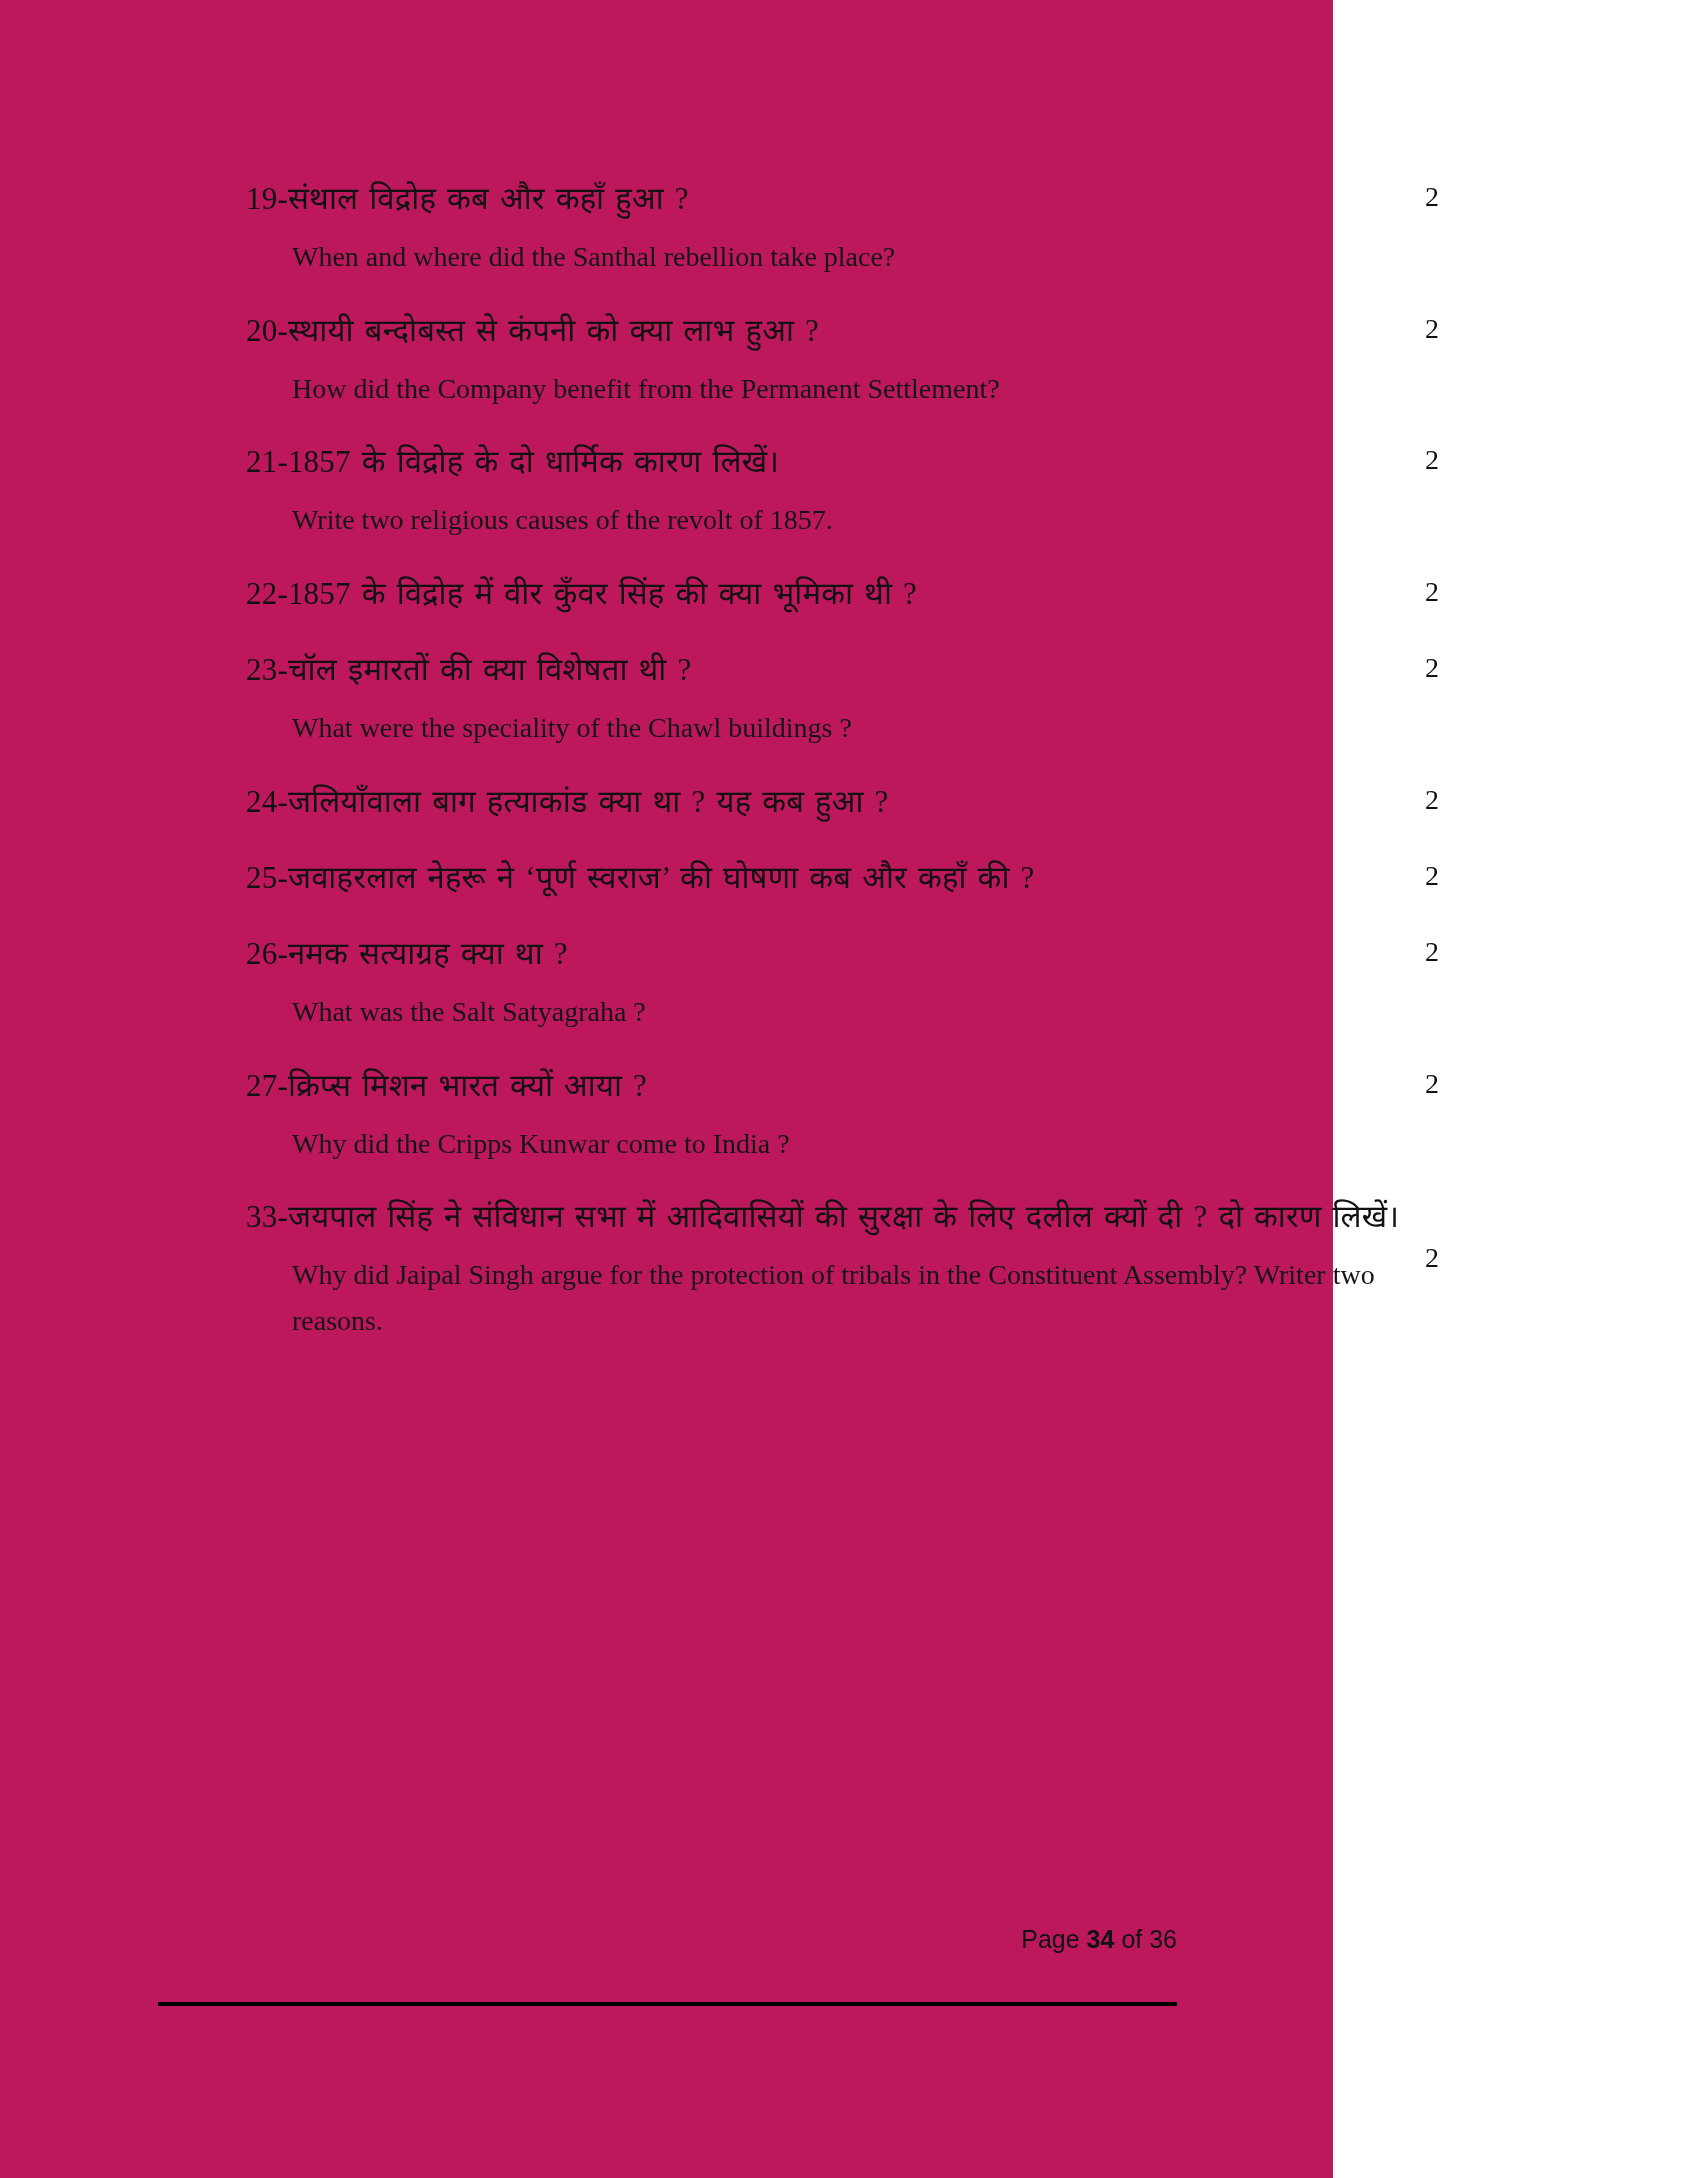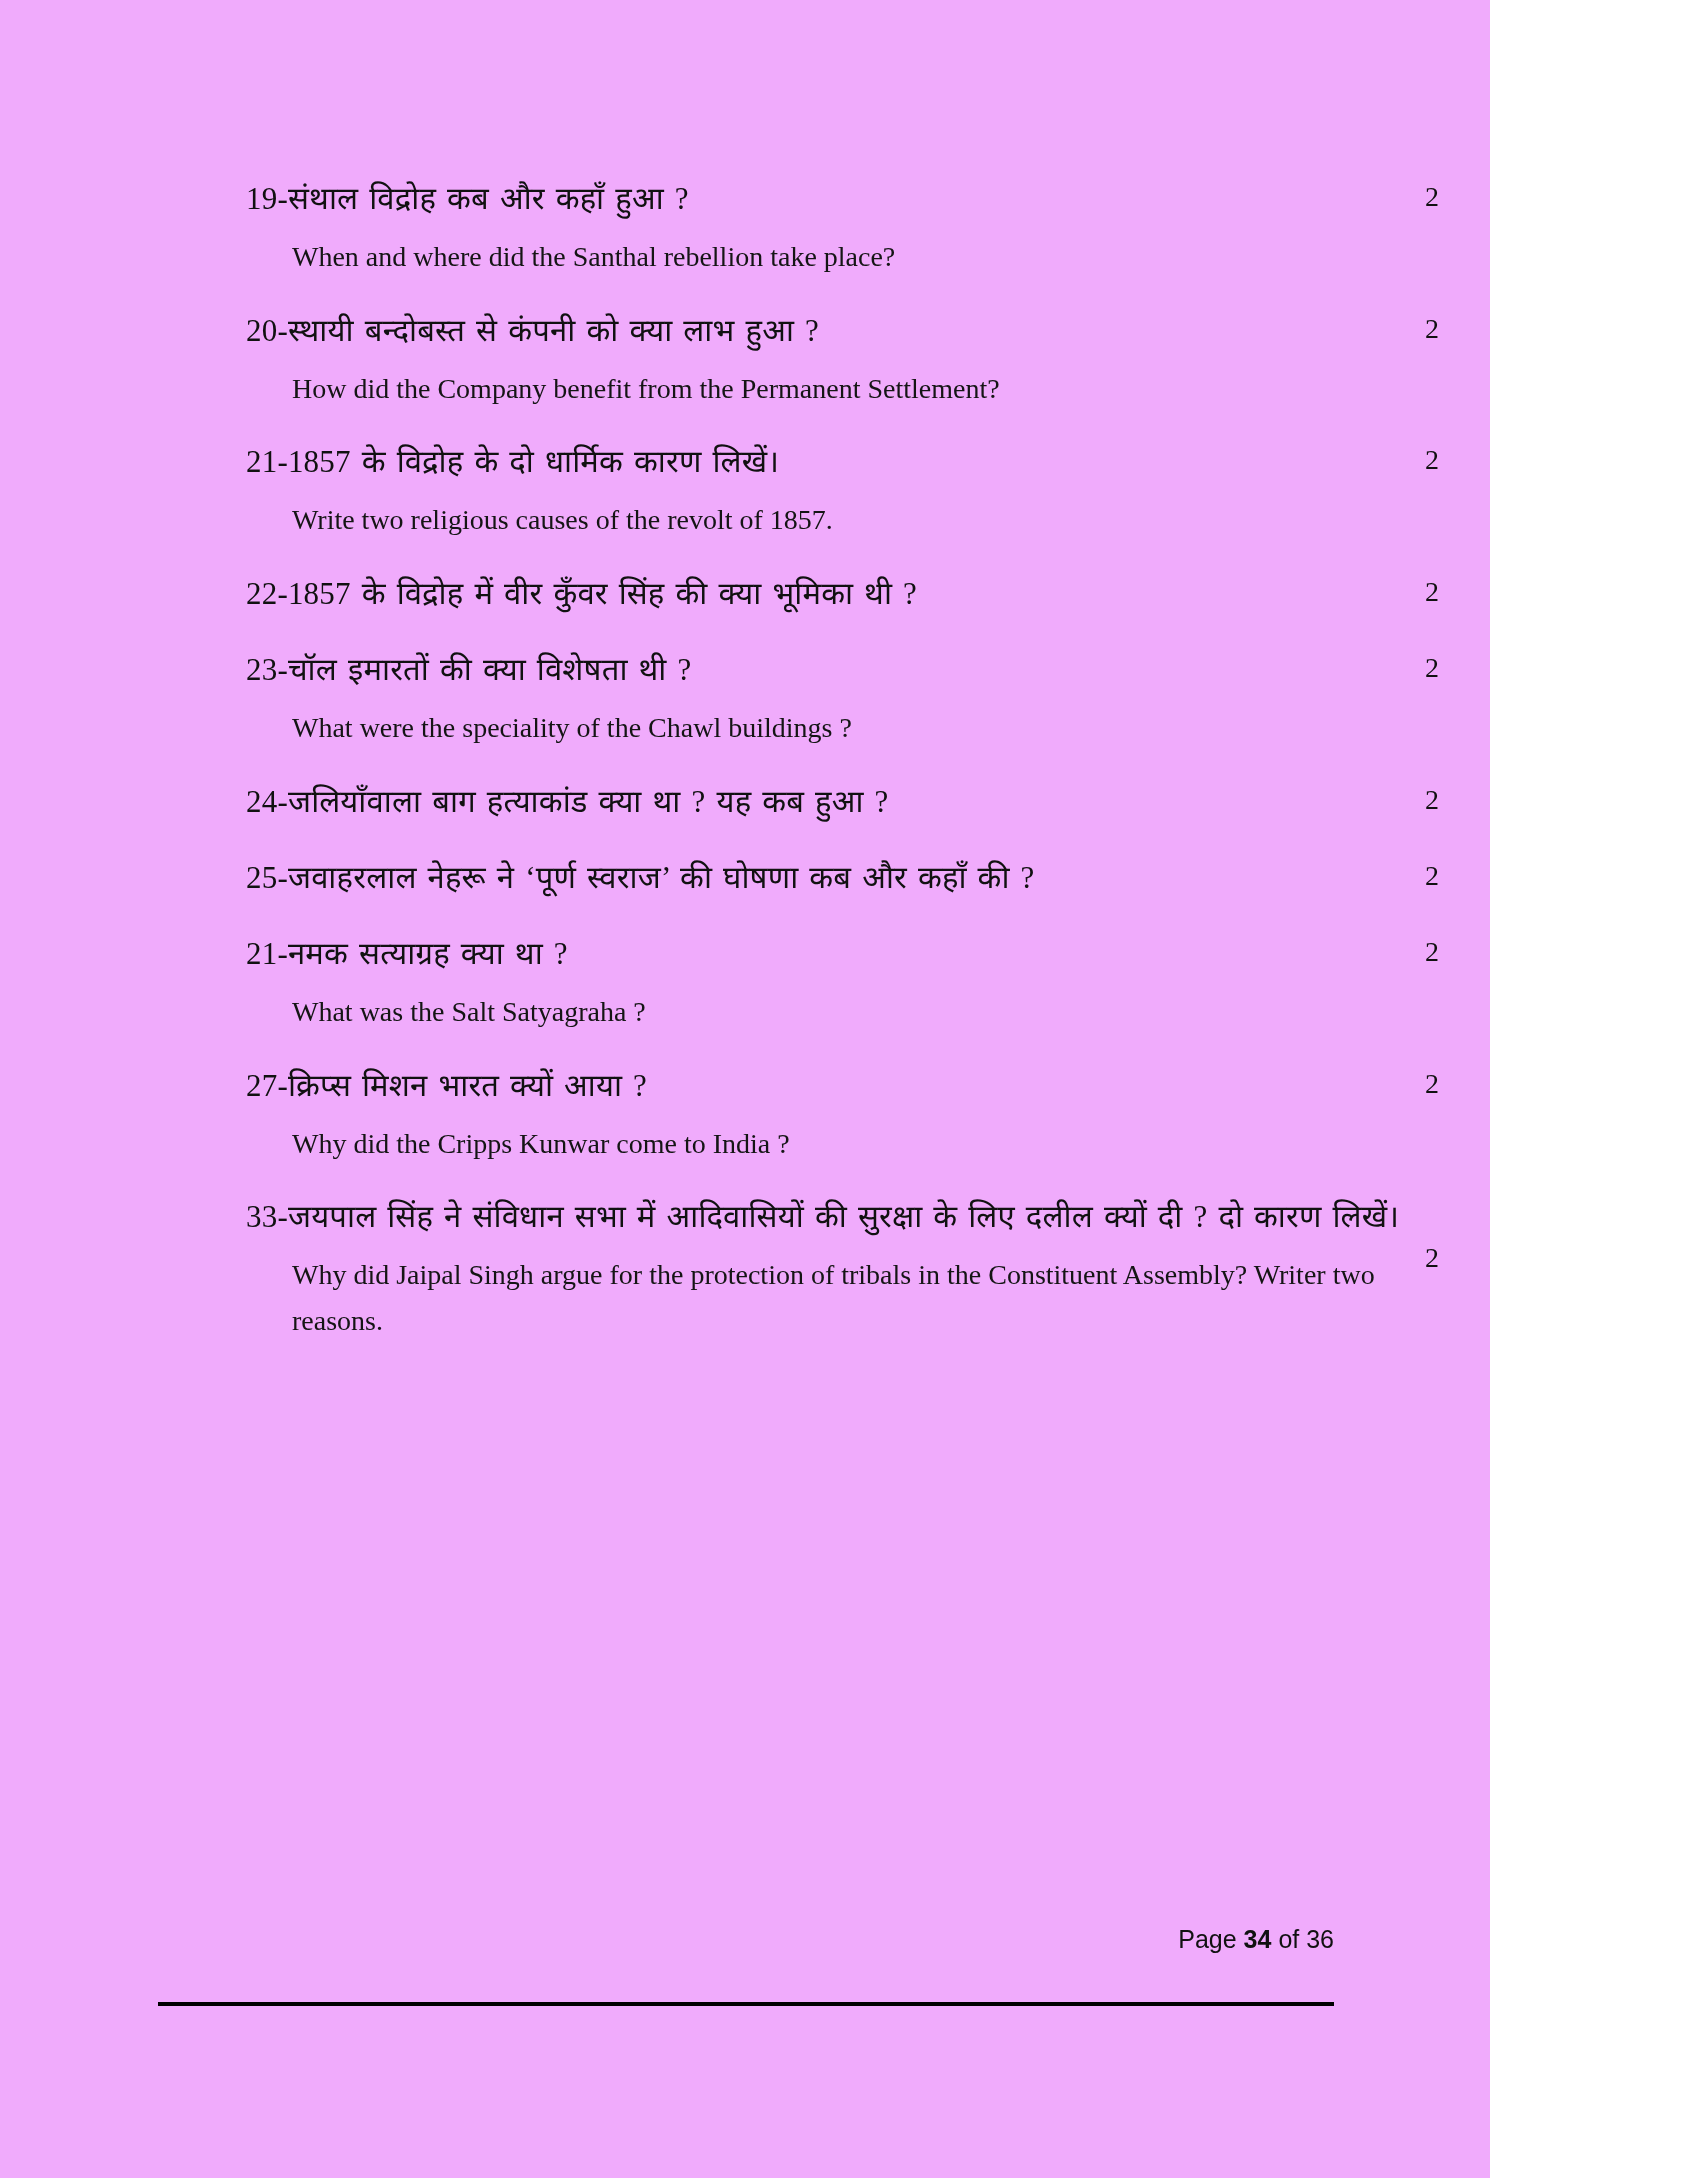--- a/index.html
+++ b/index.html
@@ -10,24 +10,24 @@
   body {
     width: 1683px;
     height: 2178px;
     font-family: "Liberation Serif", "DejaVu Serif", serif;
     color: #000000;
     -webkit-font-smoothing: antialiased;
   }
   .page {
     position: relative;
     box-sizing: border-box;
-    width: 1490px;
+    width: 1333px;
     height: 2178px;
     padding: 16px;
-    background: #f0abfc;
+    background: #be185d;
   }
   .content {
     position: absolute;
     left: 246px;
     top: 174px;
     width: 1236px;
   }
   .qblock {
     position: relative;
     margin-bottom: 26px;
@@ -151,21 +151,21 @@
 
     <div class="qblock">
       <div class="qrow">
         <div class="hindi">25-जवाहरलाल नेहरू ने ‘पूर्ण स्वराज’ की घोषणा कब और कहाँ की ?</div>
         <div class="marks">2</div>
       </div>
     </div>
 
     <div class="qblock">
       <div class="qrow">
-        <div class="hindi">21-नमक सत्याग्रह क्या था ?</div>
+        <div class="hindi">26-नमक सत्याग्रह क्या था ?</div>
         <div class="marks">2</div>
       </div>
       <div class="english">What was the Salt Satyagraha ?</div>
     </div>
 
     <div class="qblock">
       <div class="qrow">
         <div class="hindi">27-क्रिप्स मिशन भारत क्यों आया ?</div>
         <div class="marks">2</div>
       </div>

